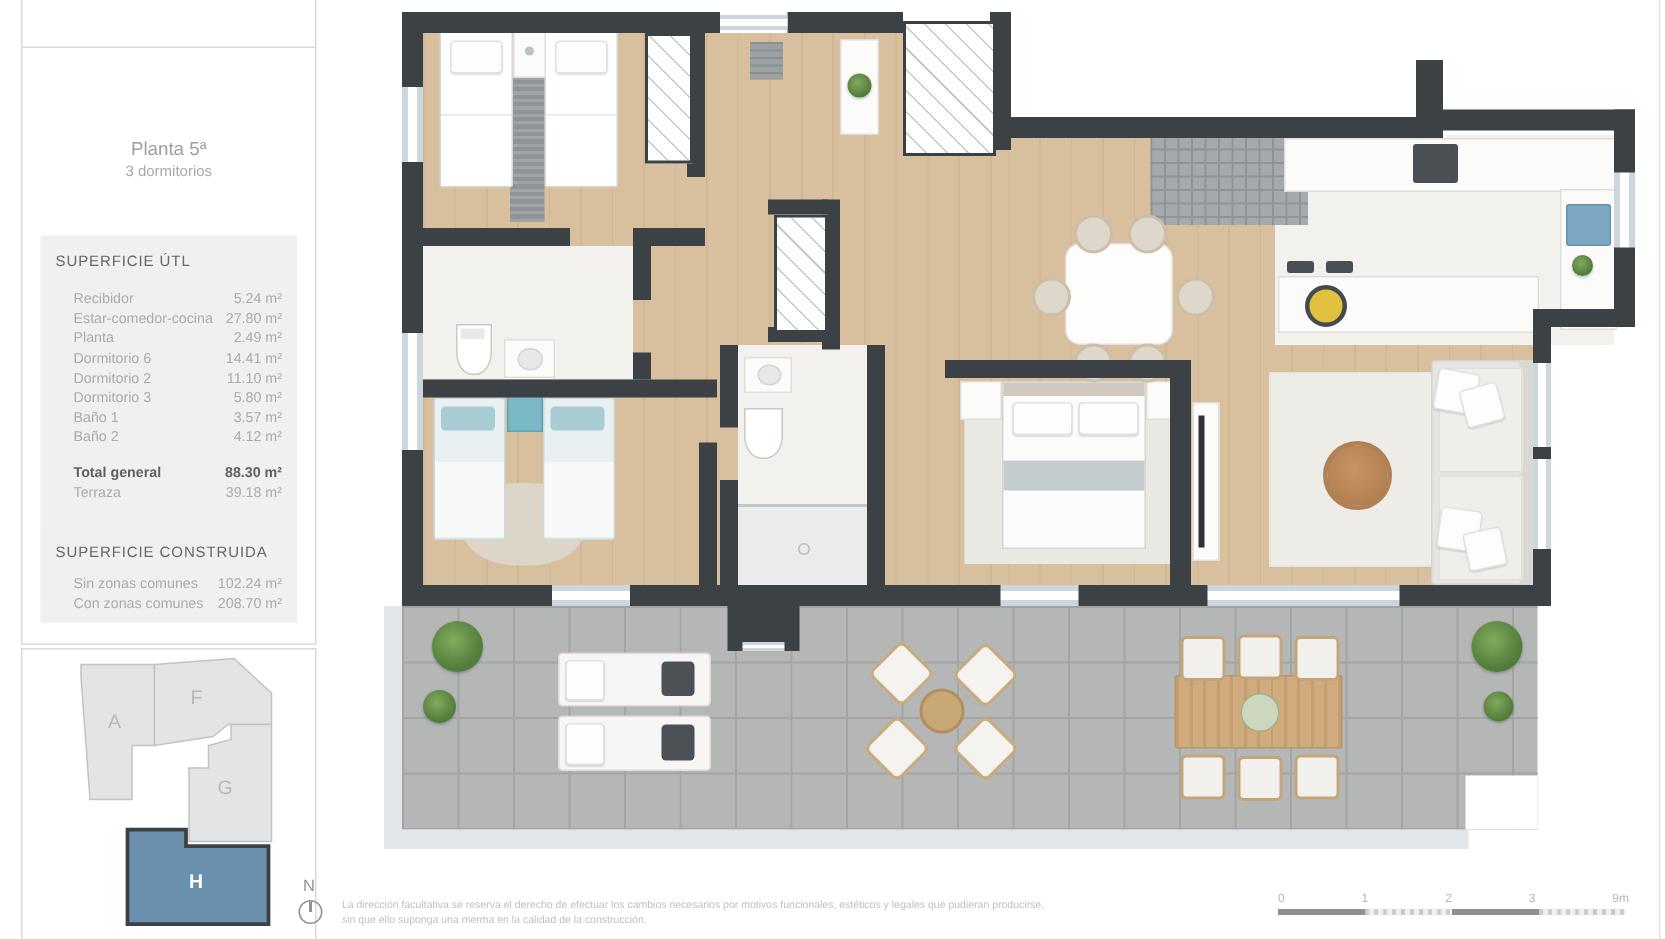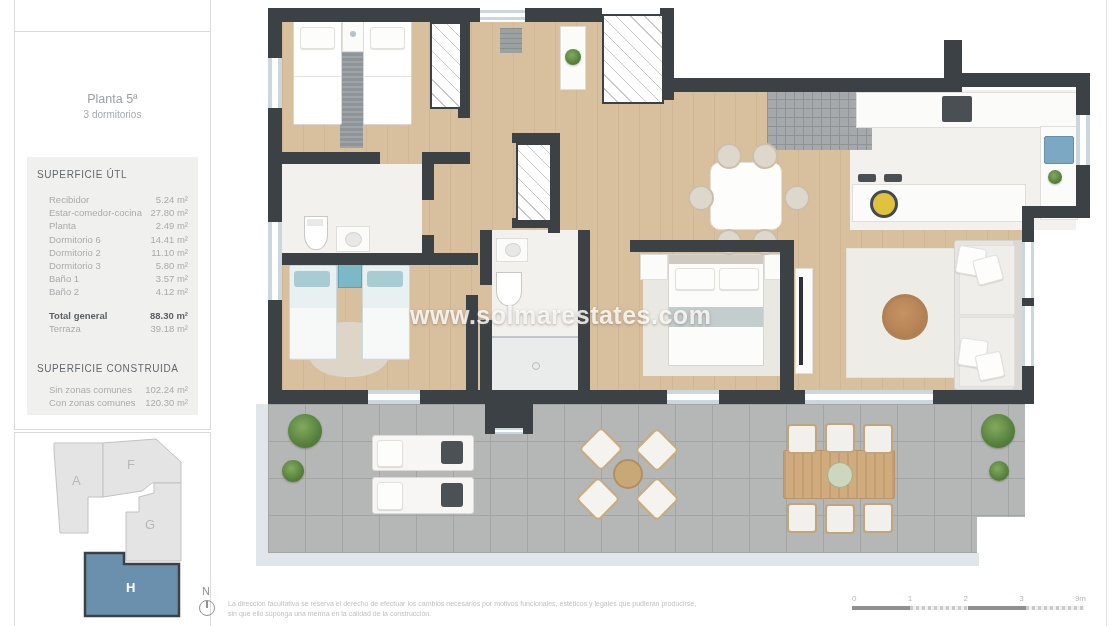--- a/index.html
+++ b/index.html
@@ -91,21 +91,21 @@
 
   <div class="a" style="left:12px;top:321px;width:171px;height:62px;background:#f0f0ef;">
     <div class="a hd" style="left:10px;top:10px;">SUPERFICIE CONSTRUIDA</div>
     <div class="a" style="left:22px;top:30px;right:10px;">
       <div class="row">
           <span>Sin zonas comunes</span>
           <span>102.24 m²</span>
         </div>
       <div class="row">
           <span>Con zonas comunes</span>
-          <span>120.30 m²</span>
+          <span>208.70 m²</span>
         </div>
     </div>
   </div>
 </div>
 
 <div class="a box" style="left:14px;top:432px;width:195px;height:200px;">
   <svg width="195" height="194" viewBox="0 0 195 194">
     <polygon points="39,10 88,10 88,64 73,64 73,100 45,100 39,18" fill="#e4e4e4" stroke="#c2c2c2" stroke-width="1"></polygon>
     <polygon points="88,10 141,6 166,29 166,50 137,50 127,58 88,64" fill="#e4e4e4" stroke="#c2c2c2" stroke-width="1"></polygon>
     <polygon points="111,79 124,79 124,64 139,60 139,50 166,50 166,128 111,128" fill="#e4e4e4" stroke="#c2c2c2" stroke-width="1"></polygon>
@@ -288,21 +288,20 @@
   <div class="a winh" style="left:138px;top:390px;width:52px;height:14px;"></div>
   <div class="a winh" style="left:437px;top:390px;width:52px;height:14px;"></div>
   <div class="a winh" style="left:575px;top:390px;width:128px;height:14px;"></div>
   <div class="a winh" style="left:250px;top:10px;width:45px;height:10px;"></div>
   <div class="a winh" style="left:265px;top:428px;width:28px;height:6px;"></div>
 
   <div class="a closet" style="left:200px;top:22px;width:28px;height:83px;"></div>
   <div class="a closet" style="left:372px;top:14px;width:58px;height:86px;"></div>
   <div class="a closet" style="left:286px;top:143px;width:32px;height:75px;"></div>
 
-  <div class="a watermark" style="left:180px;top:301px;width:300px;">www.solmarestates.com</div>
 </div>
 
 <div class="a disc" style="left:228px;top:599px;width:670px;">
   <div>La dirección facultativa se reserva el derecho de efectuar los cambios necesarios por motivos funcionales, estéticos y legales que pudieran producirse,</div>
   <div>sin que ello suponga una merma en la calidad de la construcción.</div>
 </div>
 
 <div class="a" style="left:852px;top:594px;width:234px;">
   <div style="display:flex;justify-content:space-between;">
     <span class="slab">0</span>

